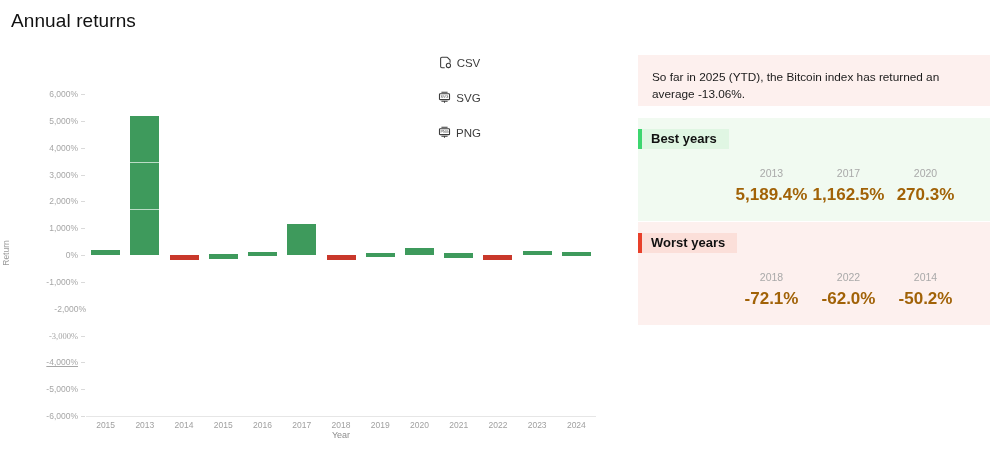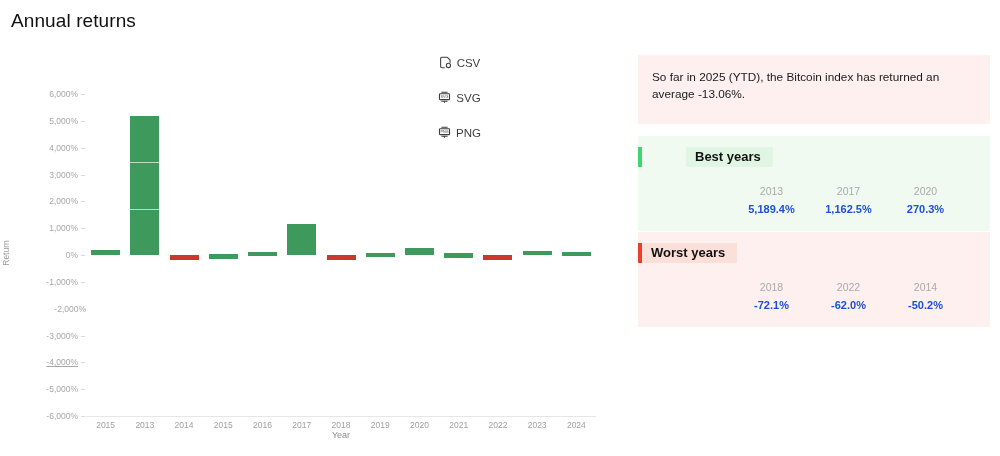--- a/index.html
+++ b/index.html
@@ -85,21 +85,21 @@
   .bar .seg {
     position: absolute; left: 0; right: 0;
     height: 1px; background: rgba(255,255,255,0.65);
   }
 
   
   .side { position: absolute; left: 638px; top: 55px; width: 352px; }
 
   .card-ytd {
     background: #fdf0ee;
-    padding: 14px 16px 21px 14px;
+    padding: 14px 16px 3px 14px;
     font-size: 11.8px; line-height: 1.45; color: #1b1b1b;
   }
 
   .card-best {
     margin-top: 12px;
     background: #f1faf1;
     padding: 0 0 16px 0;
     position: relative;
   }
   .card-worst {
@@ -114,36 +114,36 @@
   }
   .accent {
     width: 4px; height: 20px; flex: 0 0 4px;
   }
   .accent.green { background: #3dd66f; }
   .accent.red { background: #e8402a; }
   .head-chip {
     font-size: 13px; font-weight: 700; color: #111111;
     padding: 2px 12px 3px 9px;
   }
-  .head-chip.green-chip { background: #e0f6e3; margin-left: 44px; }
+  .head-chip.green-chip { background: #e0f6e3; }
   .head-chip.red-chip { background: #fbdfd9; }
 
   .years-row {
     display: flex; margin-top: 14px;
     padding: 0 26px 0 0;
     justify-content: flex-end;
   }
   .year-col {
     width: 77px; text-align: center;
   }
   .year-label {
     font-size: 10.5px; color: #a9a9a9; margin-bottom: 6px;
   }
   .year-value {
-    font-size: 11px; font-weight: 700; color: #1d4ed8;
+    font-size: 17px; font-weight: 700; color: #a16207;
   }
 </style>
 </head>
 <body>
 
 <div class="page">
 
   <div class="page-title">Annual returns</div>
 
   <div class="export-bar">
@@ -198,21 +198,21 @@
         <div class="ytick" style="top: 107.333px; right: 518px;">2,000%</div>
         <div class="ytick-mark" style="top: 107.333px; left: -5px;"></div>
         <div class="ytick" style="top: 134.167px; right: 518px;">1,000%</div>
         <div class="ytick-mark" style="top: 134.167px; left: -5px;"></div>
         <div class="ytick" style="top: 161px; right: 518px;">0%</div>
         <div class="ytick-mark" style="top: 161px; left: -5px;"></div>
         <div class="ytick" style="top: 187.833px; right: 518px;">-1,000%</div>
         <div class="ytick-mark" style="top: 187.833px; left: -5px;"></div>
         <div class="ytick" style="top: 214.667px; right: 510px;">-2,000%</div>
         <div class="ytick-mark" style="top: 214.667px; left: -5px;"></div>
-        <div class="ytick" style="top: 241.5px; right: 518px;">-3,000%</div>
+        <div class="ytick" style="top: 241.5px; right: 518px; font-family: Liberation Serif, serif;">-3,000%</div>
         <div class="ytick-mark" style="top: 241.5px; left: -5px;"></div>
         <div class="ytick" style="top: 268.333px; right: 518px; text-decoration: underline;">-4,000%</div>
         <div class="ytick-mark" style="top: 268.333px; left: -5px;"></div>
         <div class="ytick" style="top: 295.167px; right: 518px;">-5,000%</div>
         <div class="ytick-mark" style="top: 295.167px; left: -5px;"></div>
         <div class="ytick" style="top: 322px; right: 518px;">-6,000%</div>
         <div class="ytick-mark" style="top: 322px; left: -5px;"></div>
         <div class="bar" title="2012: 186%" style="left: 5.11538px; top: 156.009px; width: 29px; height: 4.991px; background: rgb(62, 154, 92);"></div>
         <div class="xtick" style="left: 19.6154px;">2015</div>
         <div class="bar" title="2013: 5189.4%" style="left: 44.3462px; top: 21.7511px; width: 29px; height: 139.249px; background: rgb(62, 154, 92);">

